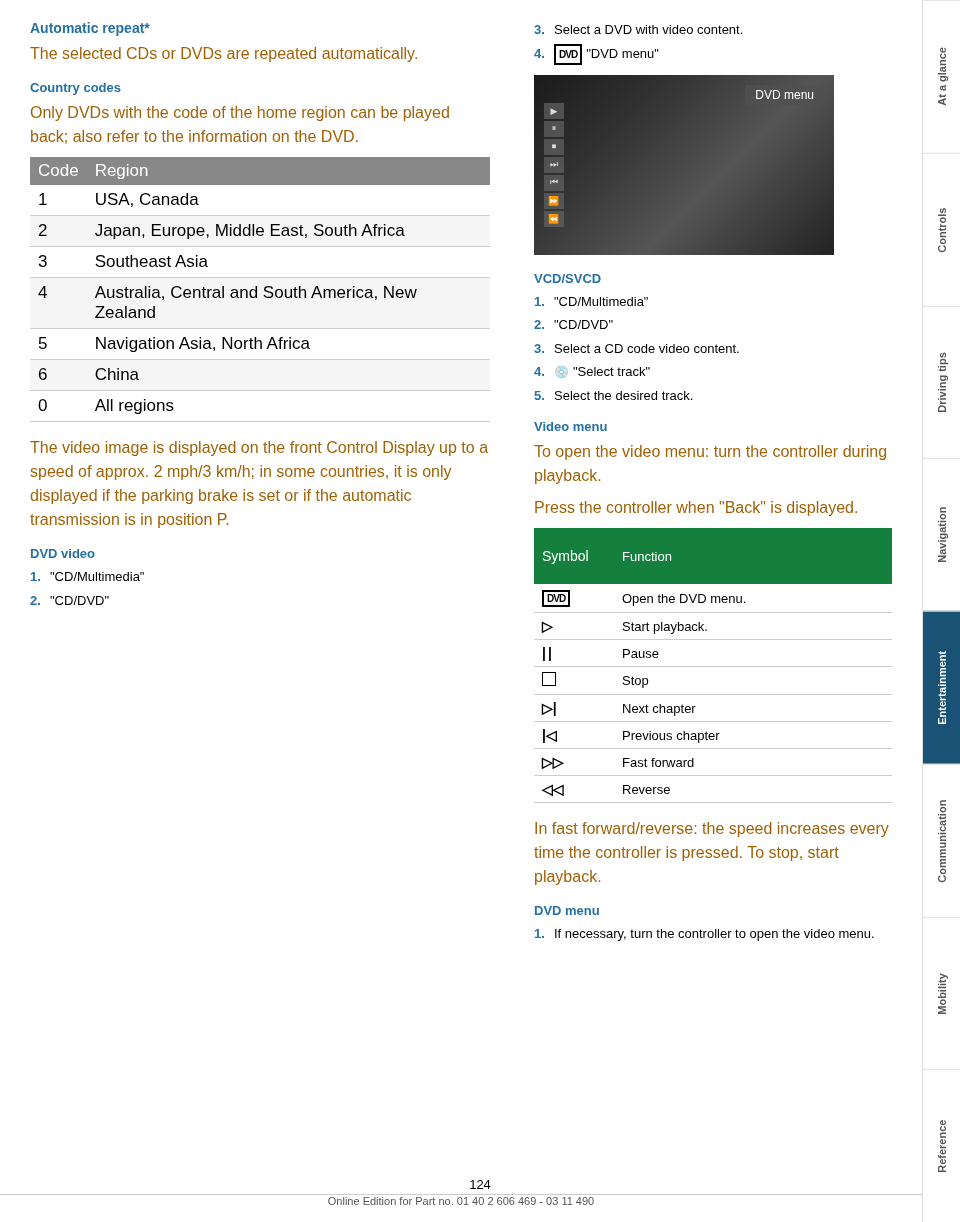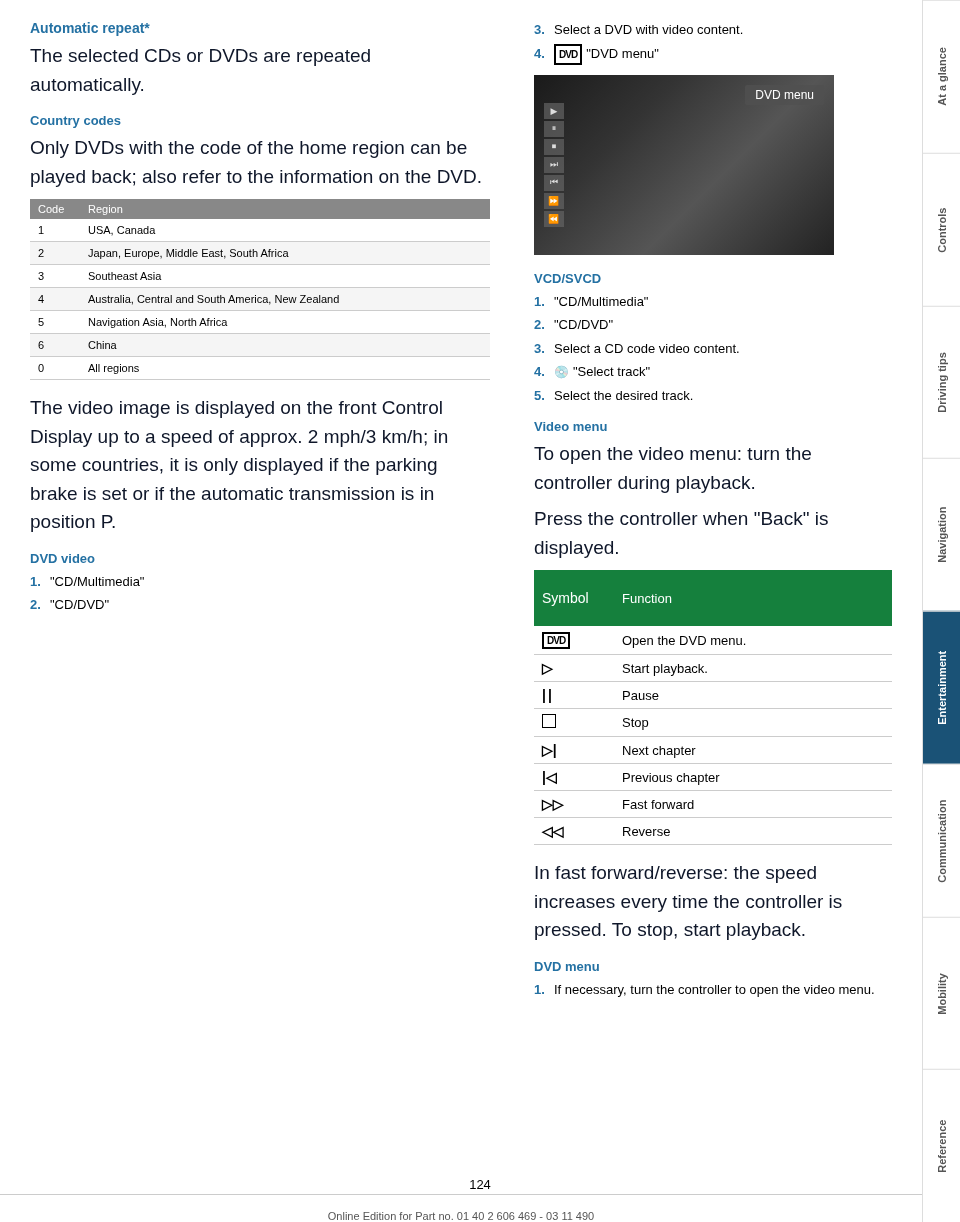--- a/index.html
+++ b/index.html
@@ -68,31 +68,31 @@
       margin-top: 0;
     }
     .subheading {
       color: #2471a3;
       font-size: 13px;
       font-weight: bold;
       margin-bottom: 6px;
       margin-top: 14px;
     }
     .body-text {
-      font-size: 19px;
+      font-size: 16px;
       line-height: 1.5;
       margin-bottom: 8px;
-      color: #0f172a;
+      color: #a16207;
     }
     .country-table {
       width: 100%;
       border-collapse: collapse;
       margin-top: 8px;
       margin-bottom: 14px;
-      font-size: 11px;
+      font-size: 17px;
     }
     .country-table th {
       background: #888;
       color: #fff;
       padding: 4px 8px;
       text-align: left;
       font-weight: normal;
     }
     .country-table td {
       padding: 5px 8px;
@@ -192,21 +192,21 @@
       font-size: 14px;
       font-weight: bold;
     }
     .bottom-bar {
       position: absolute;
       bottom: 0;
       left: 0;
       right: 38px;
       height: 28px;
       display: flex;
-      align-items: flex-end;
+      align-items: flex-start;
       justify-content: center;
       font-size: 11px;
       color: #555;
       border-top: 1px solid #ccc;
       margin-top: 16px;
     }
     .page-number {
       position: absolute;
       bottom: 30px;
       left: 50%;

